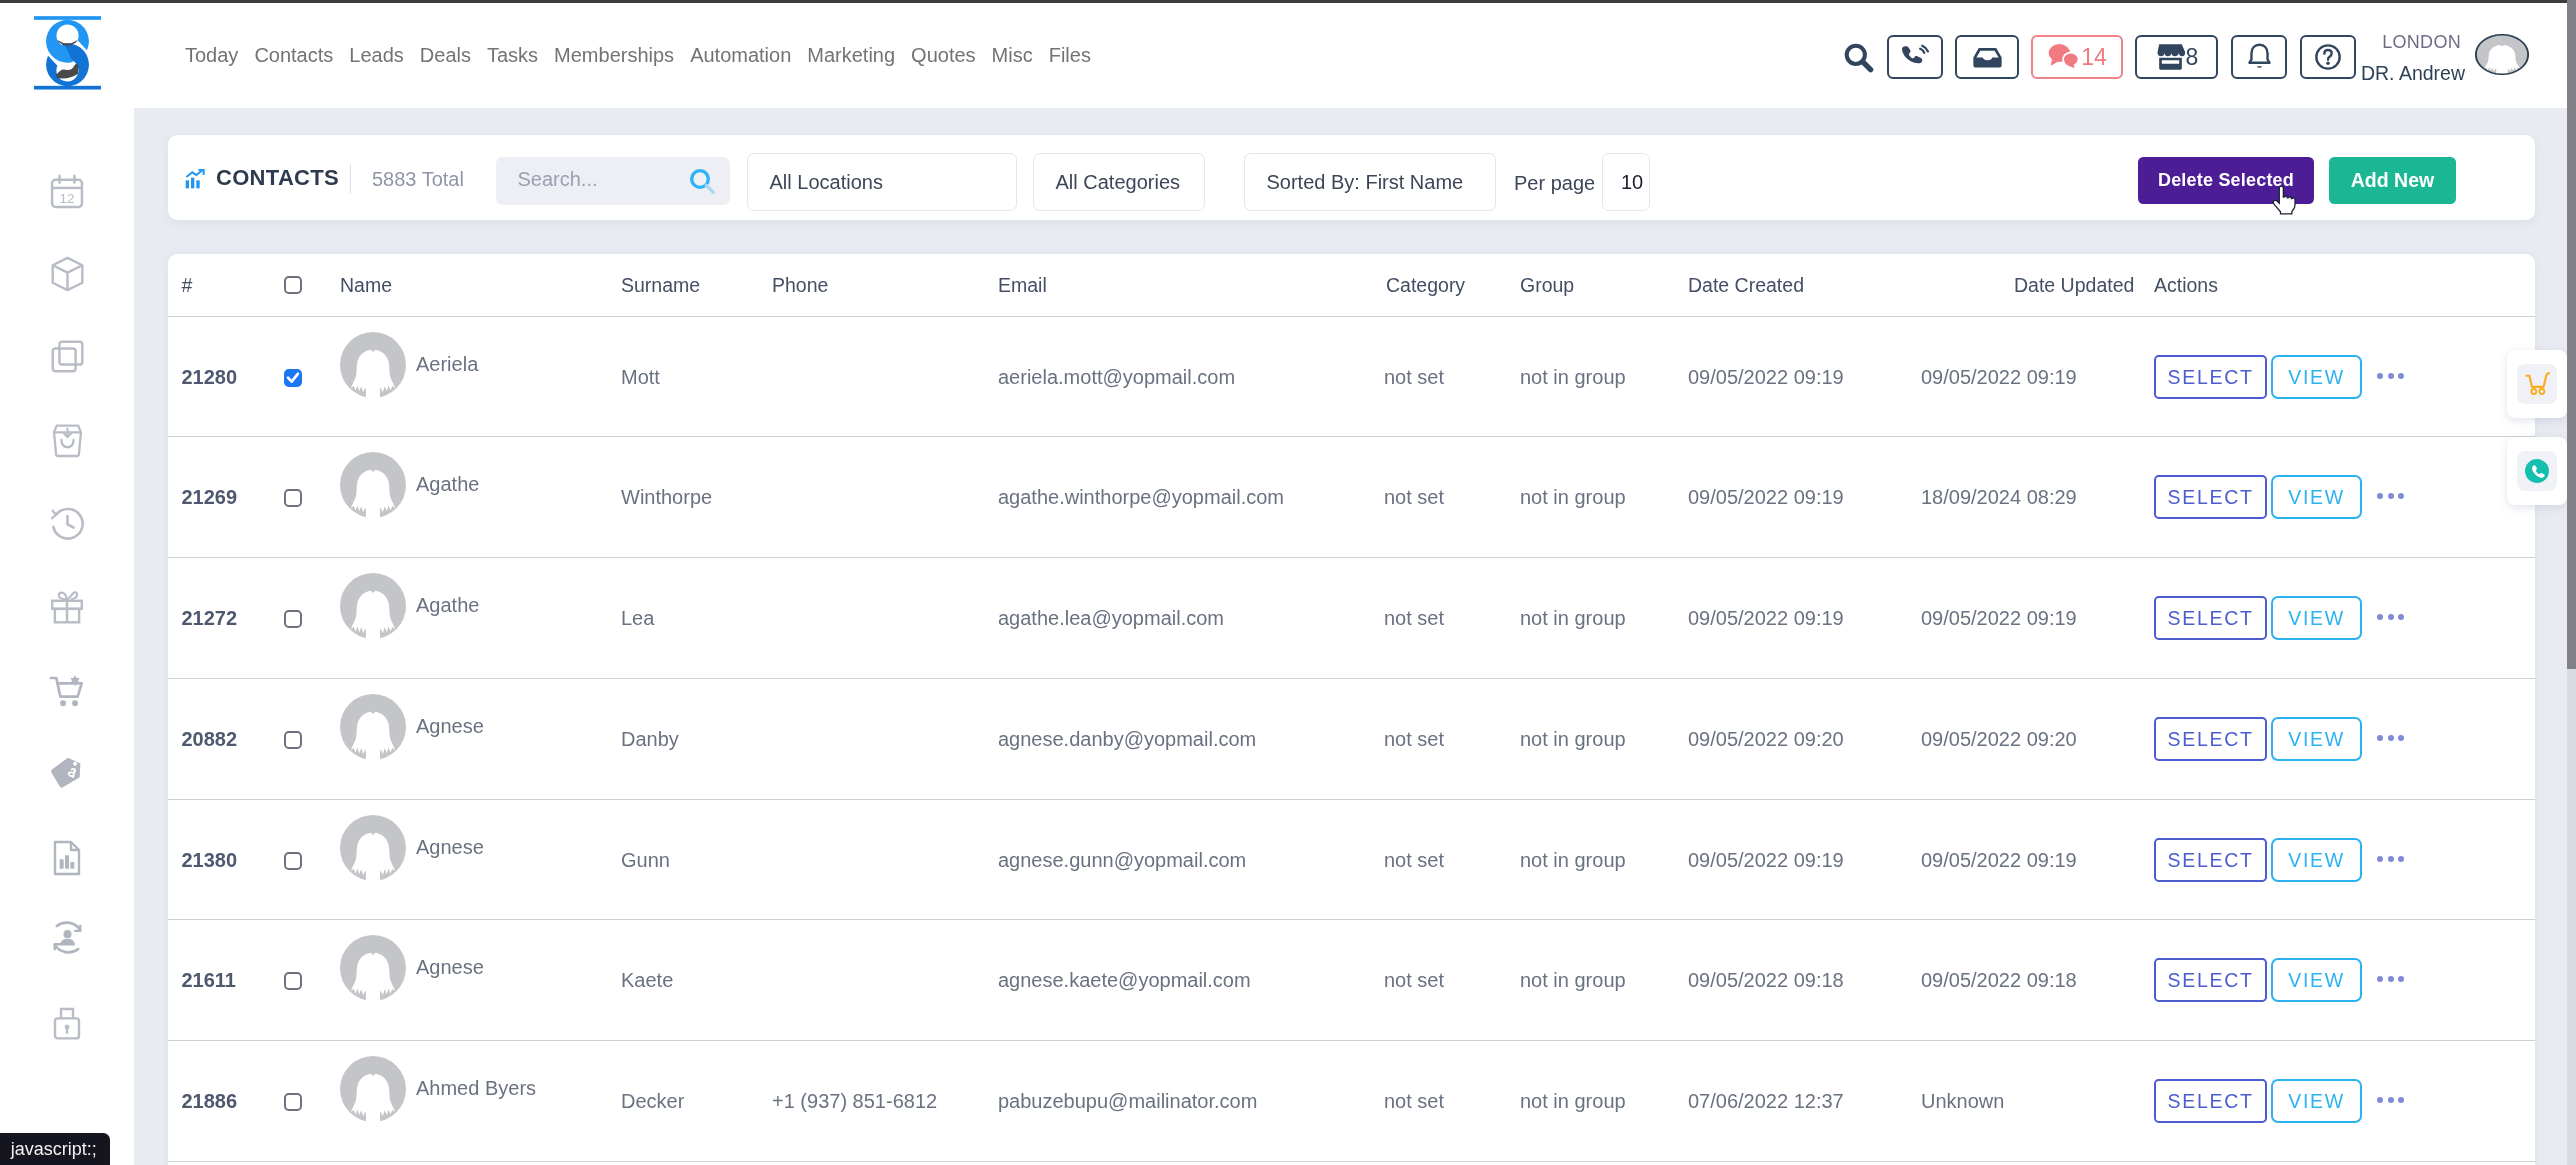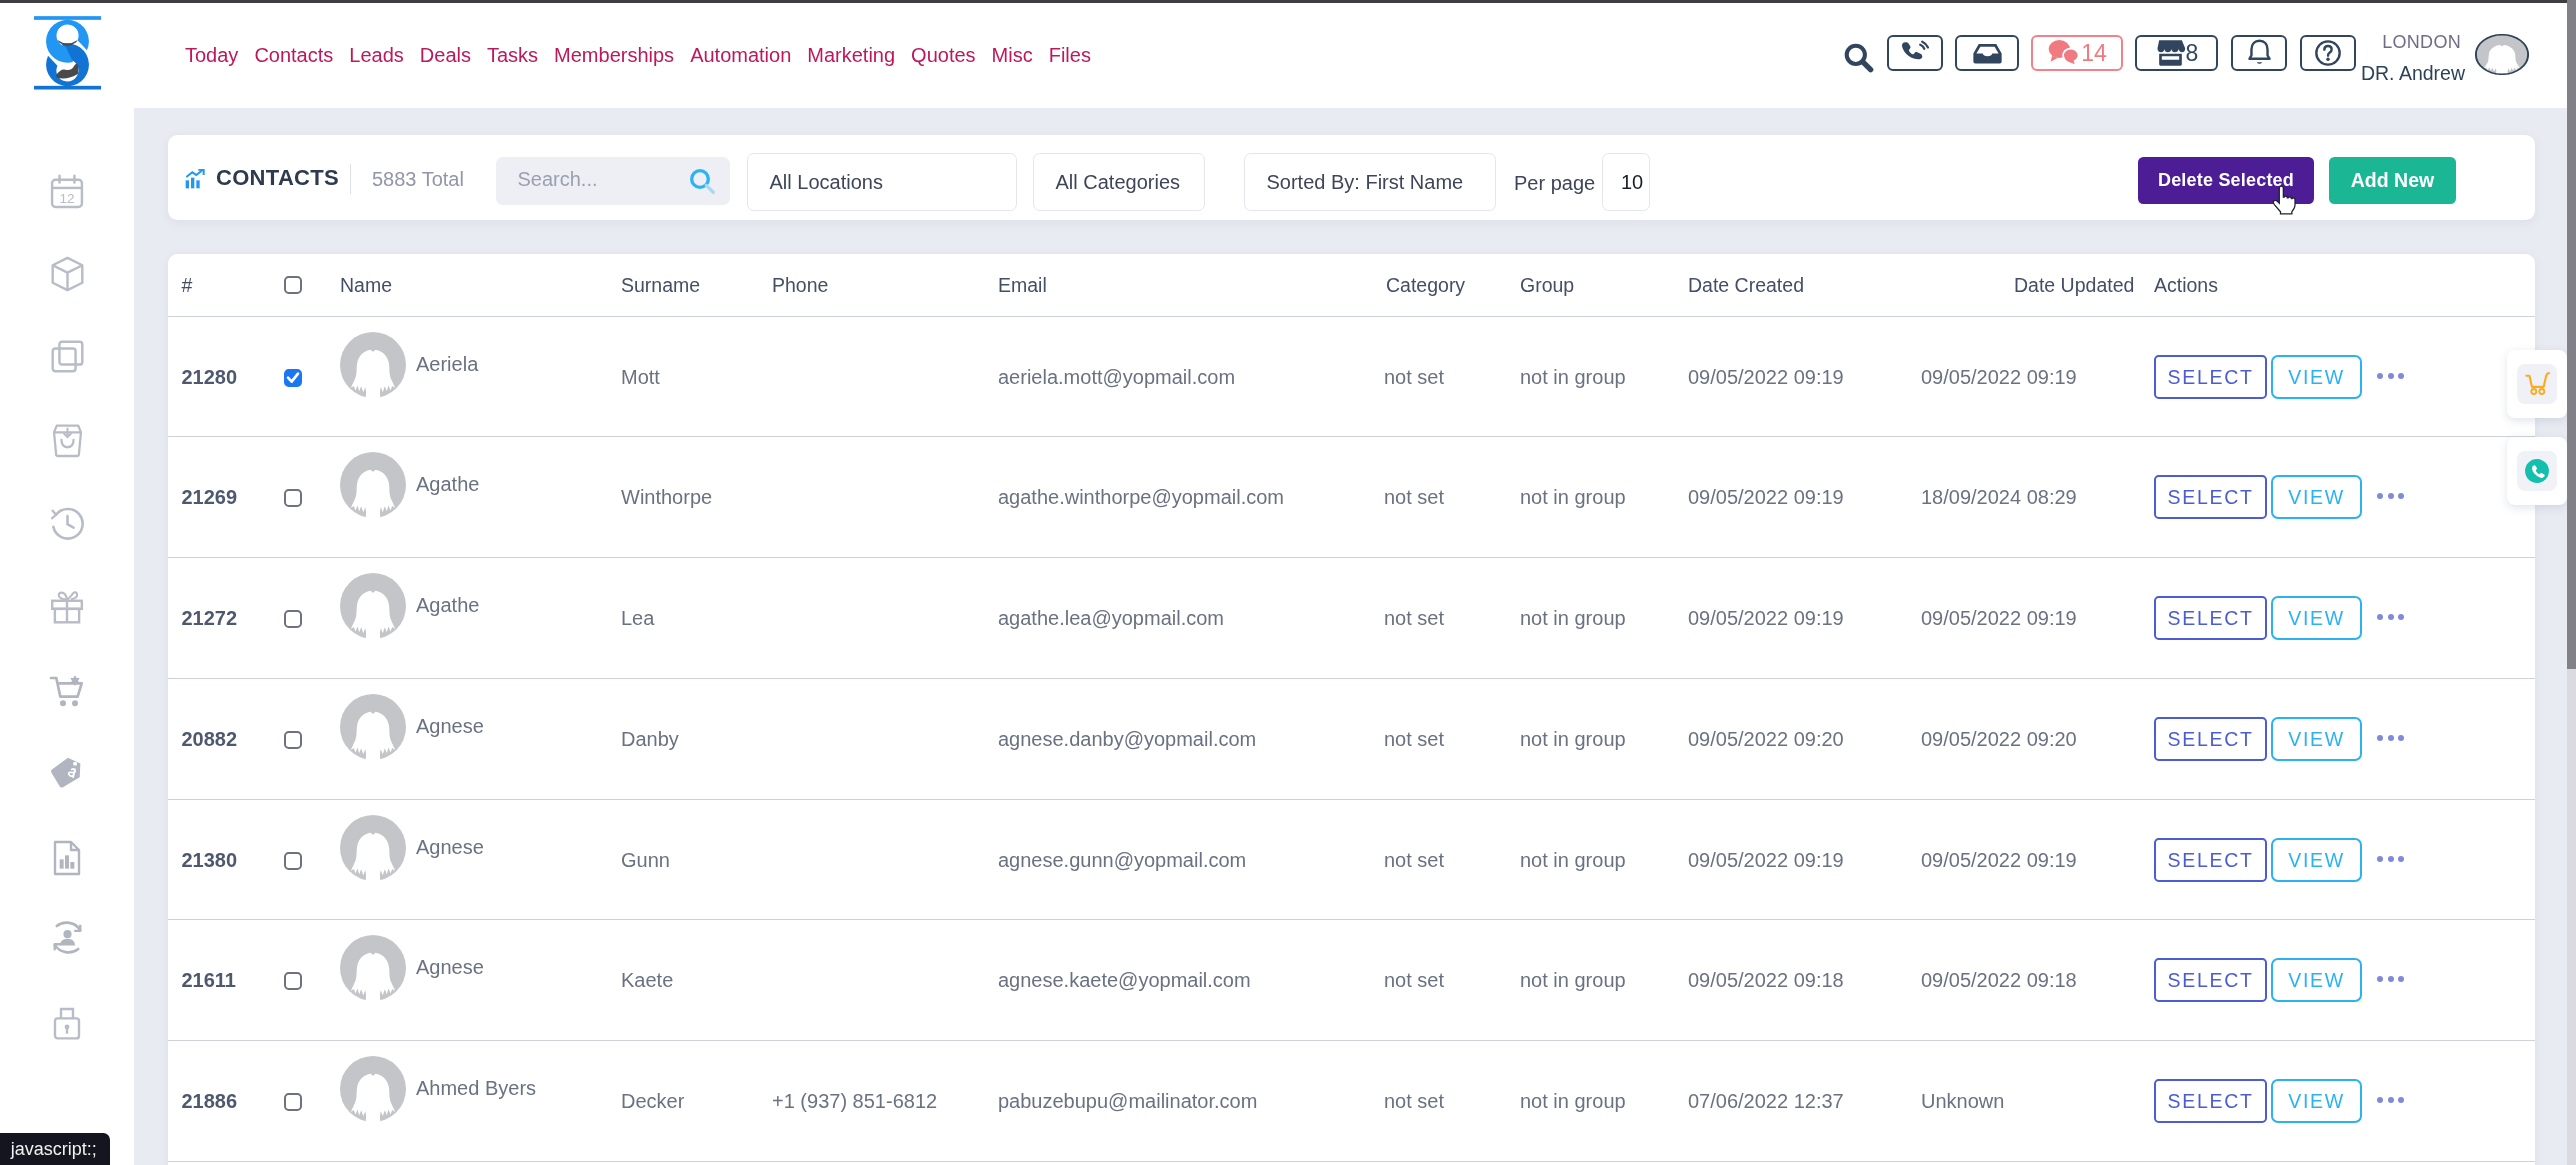--- a/index.html
+++ b/index.html
@@ -3,22 +3,22 @@
 <meta charset="utf-8">
 <style>
   * { margin:0; padding:0; box-sizing:border-box; }
   html,body { width:2576px; height:1166px; overflow:hidden; }
   body { font-family:"Liberation Sans", sans-serif; background:#e9ebf2; position:relative; }
   .abs { position:absolute; }
   
   #topbar { left:0; top:0; width:2576px; height:3.4px; background:#3e3e42; z-index:30; }
   #header { left:0; top:3.4px; width:2576px; height:105px; background:#ffffff; }
   #sidebar { left:0; top:108px; width:134px; height:1058px; background:#ffffff; }
-  #nav { left:185px; top:3.4px; height:105px; display:flex; align-items:center; gap:16px; font-size:20px; color:#be185d; letter-spacing:0px;justify-content:center; }
-  .hicon-box { position:absolute; top:35px; height:36px; border:2px solid #32455e; border-radius:6px; background:#fff;
+  #nav { left:185px; top:3.4px; height:105px; display:flex; align-items:center; gap:16px; font-size:20px; color:#737373; letter-spacing:0px;justify-content:center; }
+  .hicon-box { position:absolute; top:35px; height:44px; border:2px solid #32455e; border-radius:6px; background:#fff;
                display:flex; align-items:center; justify-content:center; color:#32455e; }
   .hicon-box.red { border-color:#f1828a; color:#f07a80; }
   #user-loc { top:32px; right:115px; text-align:right; font-size:18px; color:#6e6c87; letter-spacing:0.3px; }
   #user-name { top:62px; right:111px; text-align:right; font-size:19.5px; color:#2e4257; }
   
   #toolbar { left:168px; top:135px; width:2367px; height:85px; background:#fff; border-radius:9.4px;
              box-shadow:0 2.7px 9.4px rgba(140,150,180,0.13); z-index:5; }
   #tablecard { left:168px; top:254px; width:2367px; height:939px; background:#fff; border-radius:9.4px;
              box-shadow:0 2.7px 9.4px rgba(140,150,180,0.13); z-index:5; }
   .sel { position:absolute; top:18px; height:58px; border:1.3px solid #e3e6f0; border-radius:6.7px; background:#fff;

